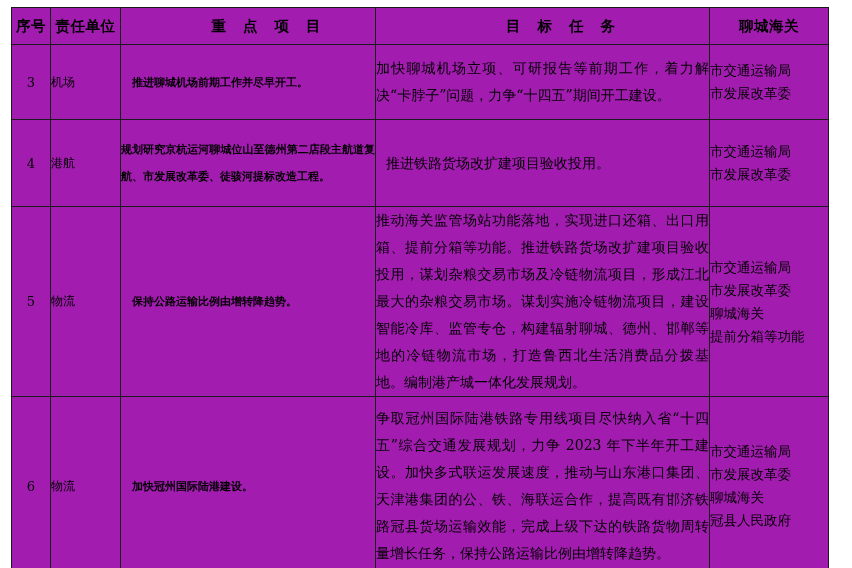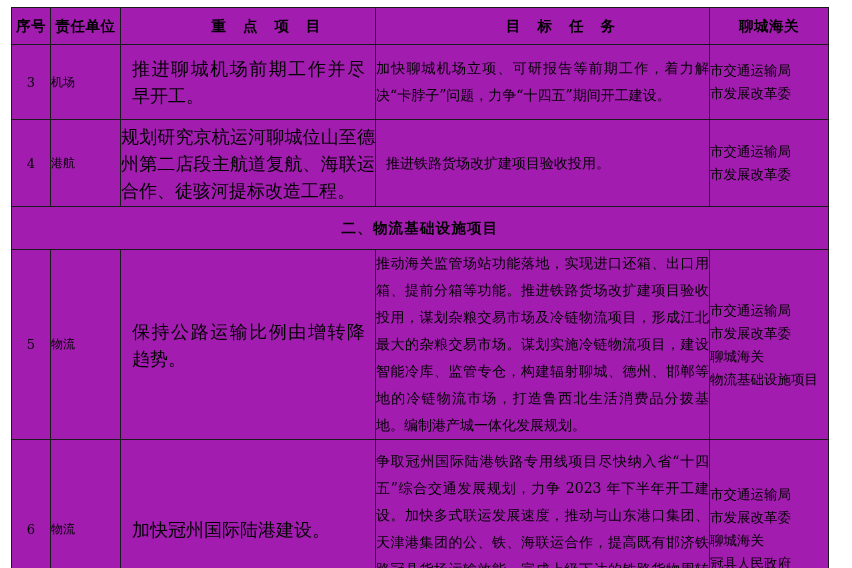--- a/index.html
+++ b/index.html
@@ -61,25 +61,26 @@
 
   
   td.cell-seq {
     text-align: center;
     font-size: 13px;
   }
   td.cell-cat {
     font-size: 12px;
   }
   td.cell-proj {
-    font-size: 18px;
+    font-size: 11px;
     line-height: 27px;
     padding: 8px 10px 8px 11px;
     text-align: justify;
     text-justify: inter-ideograph;
+    font-weight: bold;
   }
   td.cell-proj.single-line {
     padding: 6px 10px 6px 11px;
   }
   td.cell-task {
     font-size: 14px;
     line-height: 27px;
     padding: 8px 9px 8px 10px;
     text-align: justify;
     text-justify: inter-ideograph;
@@ -141,42 +142,39 @@
         <td class="cell-task">加快聊城机场立项、可研报告等前期工作，着力解决“卡脖子”问题，力争“十四五”期间开工建设。</td>
         <td class="cell-unit">
           <span class="unit-line">市交通运输局</span>
           <span class="unit-line">市发展改革委</span>
         </td>
       </tr>
 
       <tr class="row4">
         <td class="cell-seq">4</td>
         <td class="cell-cat">港航</td>
-        <td class="cell-proj">规划研究京杭运河聊城位山至德州第二店段主航道复航、海联运合作、徒骇河提标改造工程。</td>
+        <td class="cell-proj">规划研究京杭运河聊城位山至德州第二店段主航道复航、市发展改革委、徒骇河提标改造工程。</td>
         <td class="cell-task single-line">推进铁路货场改扩建项目验收投用。</td>
         <td class="cell-unit">
           <span class="unit-line">市交通运输局</span>
           <span class="unit-line">市发展改革委</span>
         </td>
       </tr>
 
-      <tr class="section-row">
-        <td colspan="5">二、物流基础设施项目</td>
-      </tr>
 
       <tr class="row5">
         <td class="cell-seq">5</td>
         <td class="cell-cat">物流</td>
         <td class="cell-proj single-line">保持公路运输比例由增转降趋势。</td>
         <td class="cell-task">推动海关监管场站功能落地，实现进口还箱、出口用箱、提前分箱等功能。推进铁路货场改扩建项目验收投用，谋划杂粮交易市场及冷链物流项目，形成江北最大的杂粮交易市场。谋划实施冷链物流项目，建设智能冷库、监管专仓，构建辐射聊城、德州、邯郸等地的冷链物流市场，打造鲁西北生活消费品分拨基地。编制港产城一体化发展规划。</td>
         <td class="cell-unit">
           <span class="unit-line">市交通运输局</span>
           <span class="unit-line">市发展改革委</span>
           <span class="unit-line">聊城海关</span>
-          <span class="unit-line">物流基础设施项目</span>
+          <span class="unit-line">提前分箱等功能</span>
         </td>
       </tr>
 
       <tr class="row6">
         <td class="cell-seq">6</td>
         <td class="cell-cat">物流</td>
         <td class="cell-proj single-line">加快冠州国际陆港建设。</td>
         <td class="cell-task">争取冠州国际陆港铁路专用线项目尽快纳入省“十四五”综合交通发展规划，力争 2023 年下半年开工建设。加快多式联运发展速度，推动与山东港口集团、天津港集团的公、铁、海联运合作，提高既有邯济铁路冠县货场运输效能，完成上级下达的铁路货物周转量增长任务，保持公路运输比例由增转降趋势。</td>
         <td class="cell-unit">
           <span class="unit-line">市交通运输局</span>

